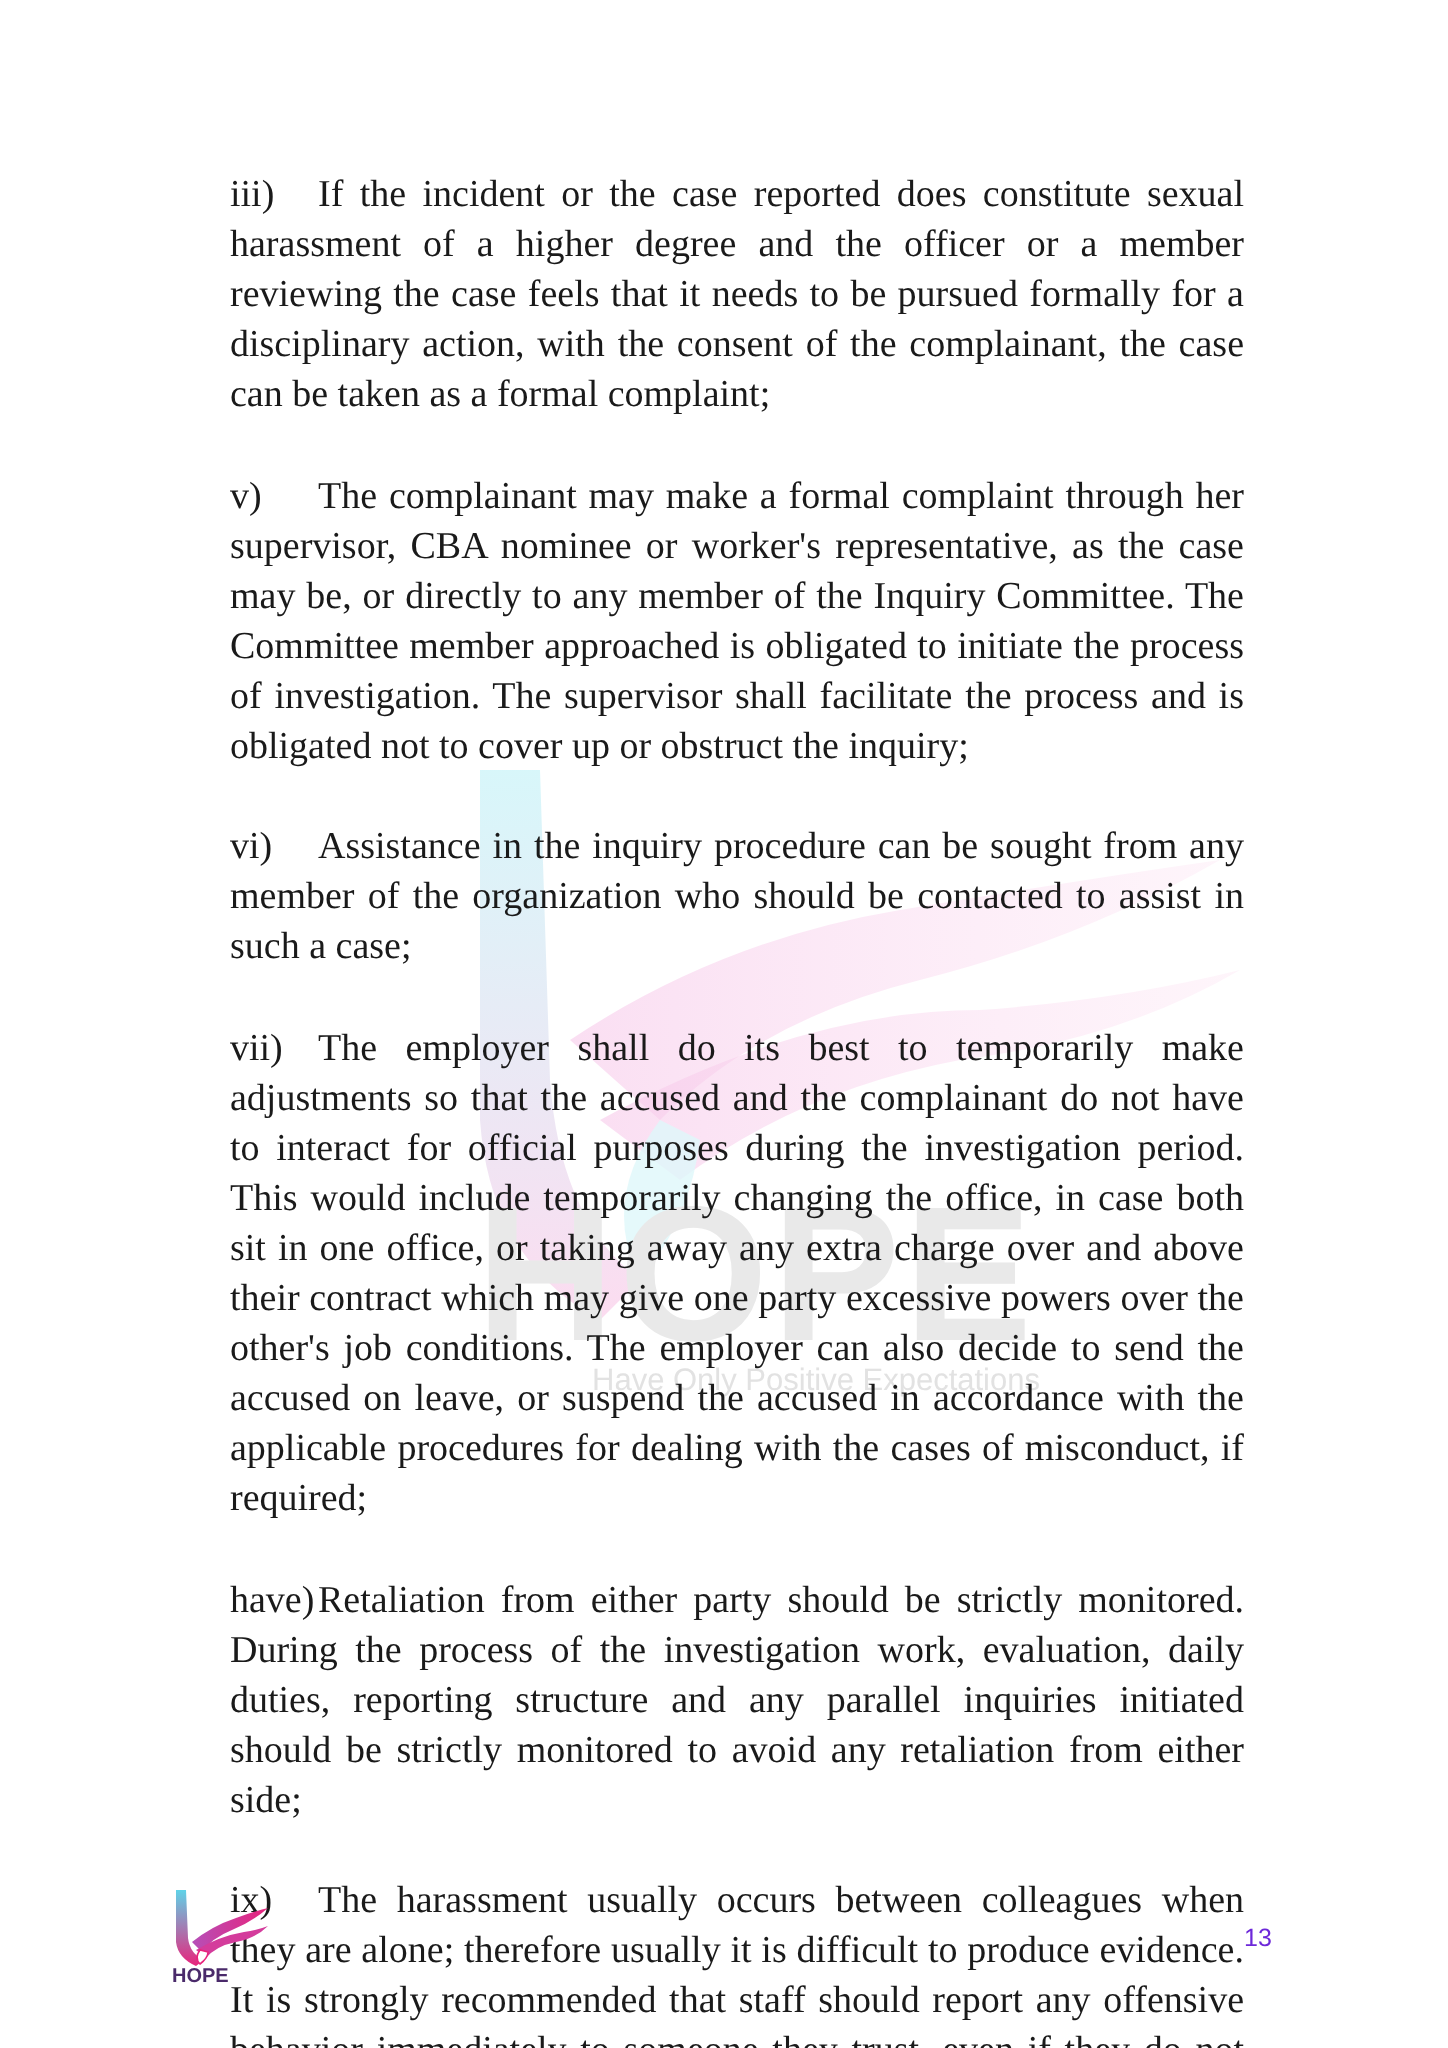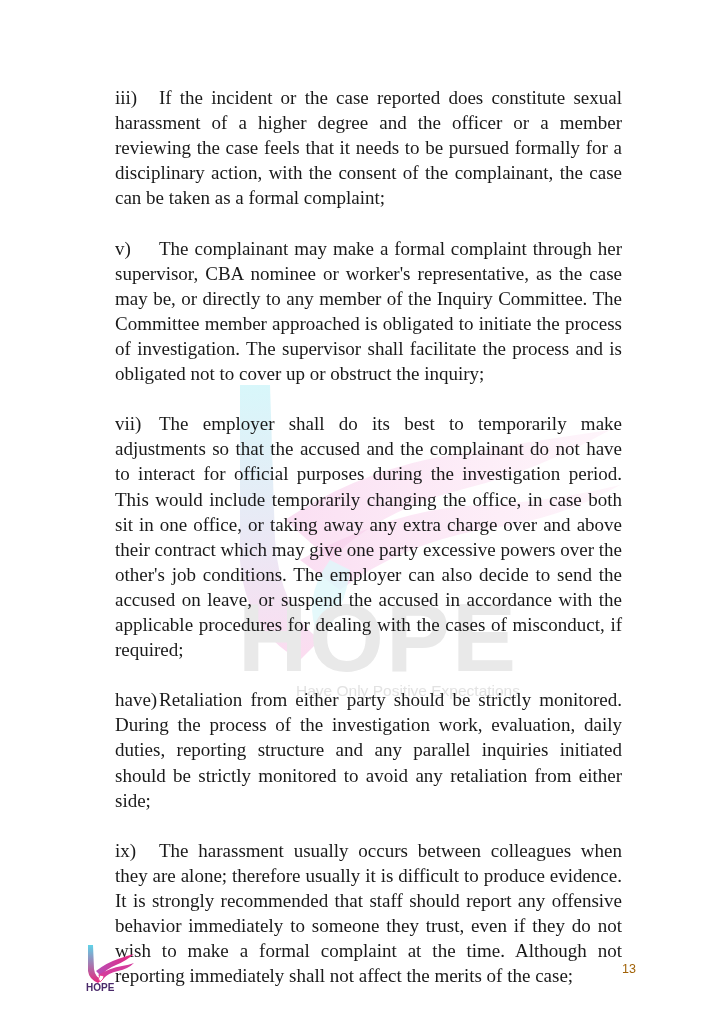--- a/index.html
+++ b/index.html
@@ -62,21 +62,21 @@
     .clause-num {
       display: inline-block;
       width: 44px;
     }
     .page-number {
       position: absolute;
       left: 622px;
       top: 962px;
       font-family: "Liberation Sans", "DejaVu Sans", sans-serif;
       font-size: 12.5px;
-      color: #a16207;
+      color: #6d28d9;
       z-index: 1;
     }
     .footer-logo {
       position: absolute;
       left: 84px;
       top: 943px;
       width: 52px;
       height: 52px;
       z-index: 1;
     }
@@ -101,20 +101,21 @@
     <path d="M300 560 Q400 505 490 505 Q560 500 620 485 Q560 520 480 530 Q400 545 340 590 Z" fill="url(#wmW)"></path>
     <path d="M330 560 Q300 600 320 640 Q345 610 350 570 Z" fill="#dff7fa" opacity="0.8"></path>
   </svg>
   <div class="wm-word">HOPE</div>
   <div class="wm-tag">Have Only Positive Expectations</div>
 </div>
 
 <div class="content">
   <p class="clause"><span class="clause-num">iii)</span><span>If the incident or the case reported does constitute sexual harassment of a higher degree and the officer or a member reviewing the case feels that it needs to be pursued formally for a disciplinary action, with the consent of the complainant, the case can be taken as a formal complaint;</span></p>
   <p class="clause"><span class="clause-num">v)</span><span>The complainant may make a formal complaint through her supervisor, CBA nominee or worker's representative, as the case may be, or directly to any member of the Inquiry Committee. The Committee member approached is obligated to initiate the process of investigation. The supervisor shall facilitate the process and is obligated not to cover up or obstruct the inquiry;</span></p>
+  <p class="clause"><span class="clause-num">vi)</span><span>Assistance in the inquiry procedure can be sought from any member of the organization who should be contacted to assist in such a case;</span></p>
   <p class="clause"><span class="clause-num">vii)</span><span>The employer shall do its best to temporarily make adjustments so that the accused and the complainant do not have to interact for official purposes during the investigation period. This would include temporarily changing the office, in case both sit in one office, or taking away any extra charge over and above their contract which may give one party excessive powers over the other's job conditions. The employer can also decide to send the accused on leave, or suspend the accused in accordance with the applicable procedures for dealing with the cases of misconduct, if required;</span></p>
   <p class="clause"><span class="clause-num">have)</span><span>Retaliation from either party should be strictly monitored. During the process of the investigation work, evaluation, daily duties, reporting structure and any parallel inquiries initiated should be strictly monitored to avoid any retaliation from either side;</span></p>
   <p class="clause"><span class="clause-num">ix)</span><span>The harassment usually occurs between colleagues when they are alone; therefore usually it is difficult to produce evidence. It is strongly recommended that staff should report any offensive behavior immediately to someone they trust, even if they do not wish to make a formal complaint at the time. Although not reporting immediately shall not affect the merits of the case;</span></p>
 </div>
 
 <div class="footer-logo">
   <svg width="52" height="52" viewBox="0 0 52 52">
     <defs>
       <linearGradient id="lgL" x1="0" y1="0" x2="0" y2="1">
         <stop offset="0" stop-color="#5fd3e8"></stop>

